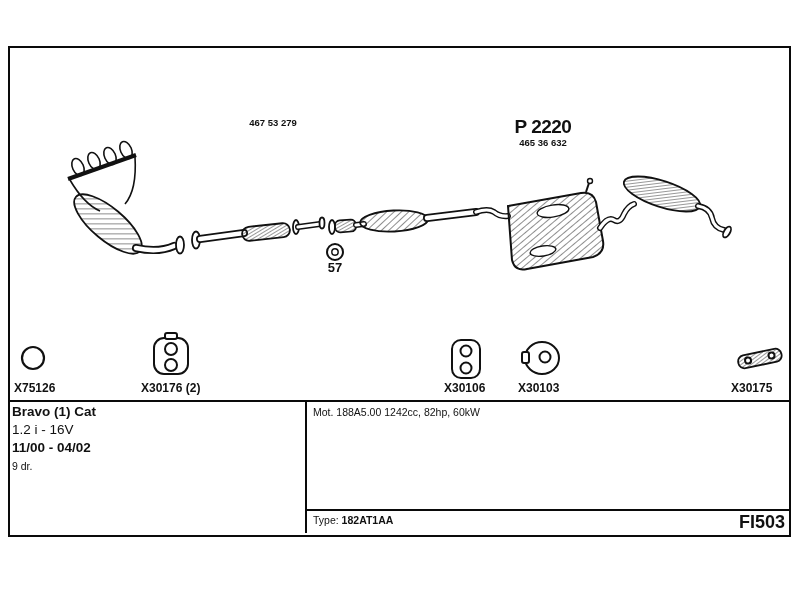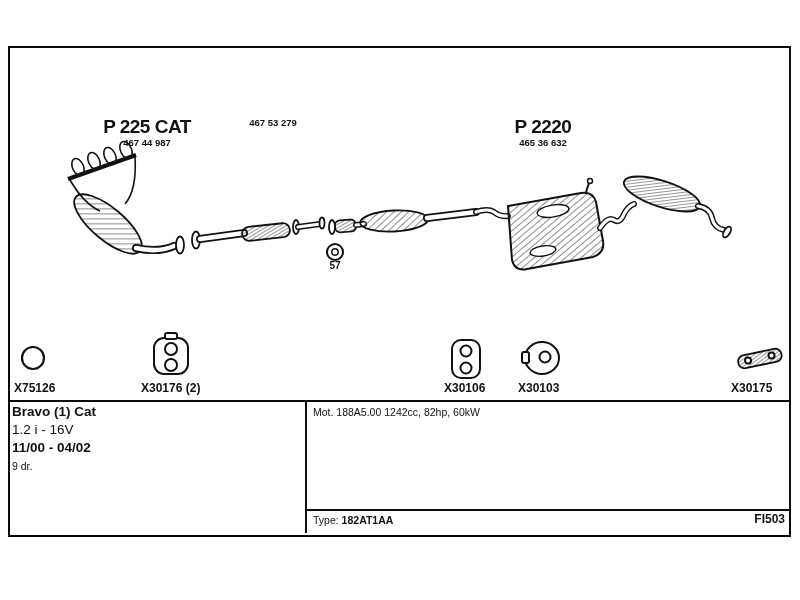--- a/index.html
+++ b/index.html
@@ -4,31 +4,31 @@
 <style>
   html,body{margin:0;padding:0;background:#fff;}
   #stage{position:relative;width:800px;height:600px;background:#fff;overflow:hidden;
          font-family:"Liberation Sans",sans-serif;color:#111;}
   .frame{position:absolute;left:8px;top:46px;width:779px;height:487px;border:2px solid #0a0a0a;background:#fff;}
   .abs{position:absolute;}
   .secblock{position:absolute;width:130px;text-align:center;}
   .sec-title{font-size:19px;font-weight:bold;letter-spacing:-0.5px;line-height:20px;}
   .sec-num{font-size:9.5px;font-weight:bold;line-height:11px;}
   .mount-label{position:absolute;font-size:12px;font-weight:bold;}
-  .gasket-label{position:absolute;font-size:10px;font-weight:bold;text-align:center;width:22px;}
+  .gasket-label{position:absolute;font-size:13px;font-weight:bold;text-align:center;width:22px;}
   .hline{position:absolute;background:#0a0a0a;height:2px;}
   .vline{position:absolute;background:#0a0a0a;width:2px;}
   .tbl-model{position:absolute;font-size:13.5px;font-weight:bold;line-height:16px;}
   .tbl-engine{position:absolute;font-size:13.5px;line-height:16px;}
   .tbl-dates{position:absolute;font-size:13.5px;font-weight:bold;line-height:16px;}
   .tbl-doors{position:absolute;font-size:10.5px;line-height:12px;}
   .tbl-motor{position:absolute;font-size:10.5px;line-height:13px;}
   .tbl-type{position:absolute;font-size:10.5px;line-height:13px;}
   .tbl-type b{font-weight:bold;}
-  .tbl-code{position:absolute;font-size:12px;font-weight:bold;width:85px;text-align:right;}
+  .tbl-code{position:absolute;font-size:18px;font-weight:bold;width:85px;text-align:right;}
   svg .ln{fill:none;stroke:#111;stroke-width:1.6px;}
   svg .pipeO{fill:none;stroke:#111;stroke-width:8px;stroke-linecap:round;}
   svg .pipeI{fill:none;stroke:#fff;stroke-width:4.6px;stroke-linecap:round;}
   svg .pipeO2{fill:none;stroke:#111;stroke-width:6px;stroke-linecap:round;}
   svg .pipeI2{fill:none;stroke:#fff;stroke-width:3.2px;stroke-linecap:round;}
   svg .flange{fill:#fff;stroke:#111;stroke-width:1.8px;}
   svg .part{fill:#fff;stroke:#111;stroke-width:2px;}
 </style>
 </head>
 <body>
@@ -127,24 +127,20 @@
     </g>
     <g>
       <g transform="rotate(-12 752 313)">
         <rect x="730" y="306" width="44" height="13" rx="6" fill="url(#h2)" stroke="#111" stroke-width="1.8"></rect>
         <circle cx="740" cy="312" r="3" class="part"></circle>
         <circle cx="764" cy="312" r="3" class="part"></circle>
       </g>
     </g>
   </svg>
 
-  <div class="secblock" style="left:82px;top:117px;">
-    <div class="sec-title">P 225 CAT</div>
-    <div class="sec-num">467 44 987</div>
-  </div>
   <div class="secblock" style="left:208px;top:117px;">
     <div class="sec-num">467 53 279</div>
   </div>
   <div class="secblock" style="left:478px;top:117px;">
     <div class="sec-title">P 2220</div>
     <div class="sec-num">465 36 632</div>
   </div>
 
   <div class="gasket-label" style="left:324px;top:260px;">57</div>
 

